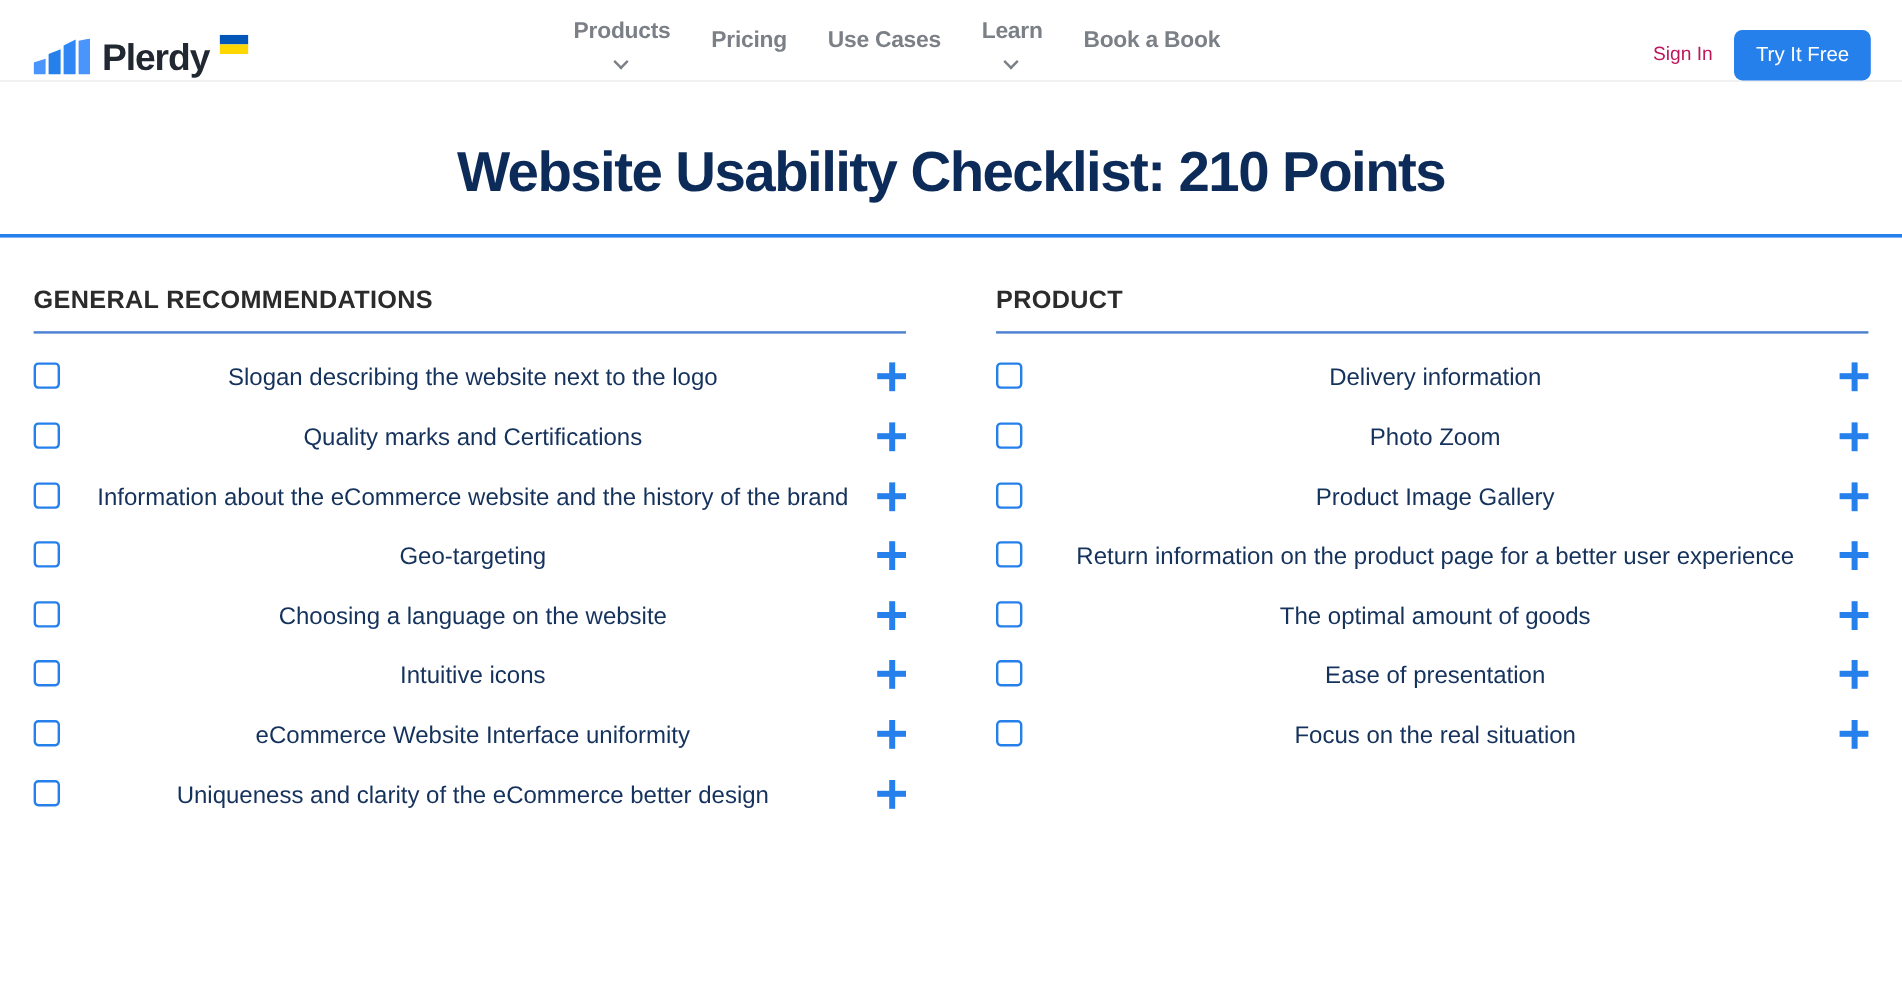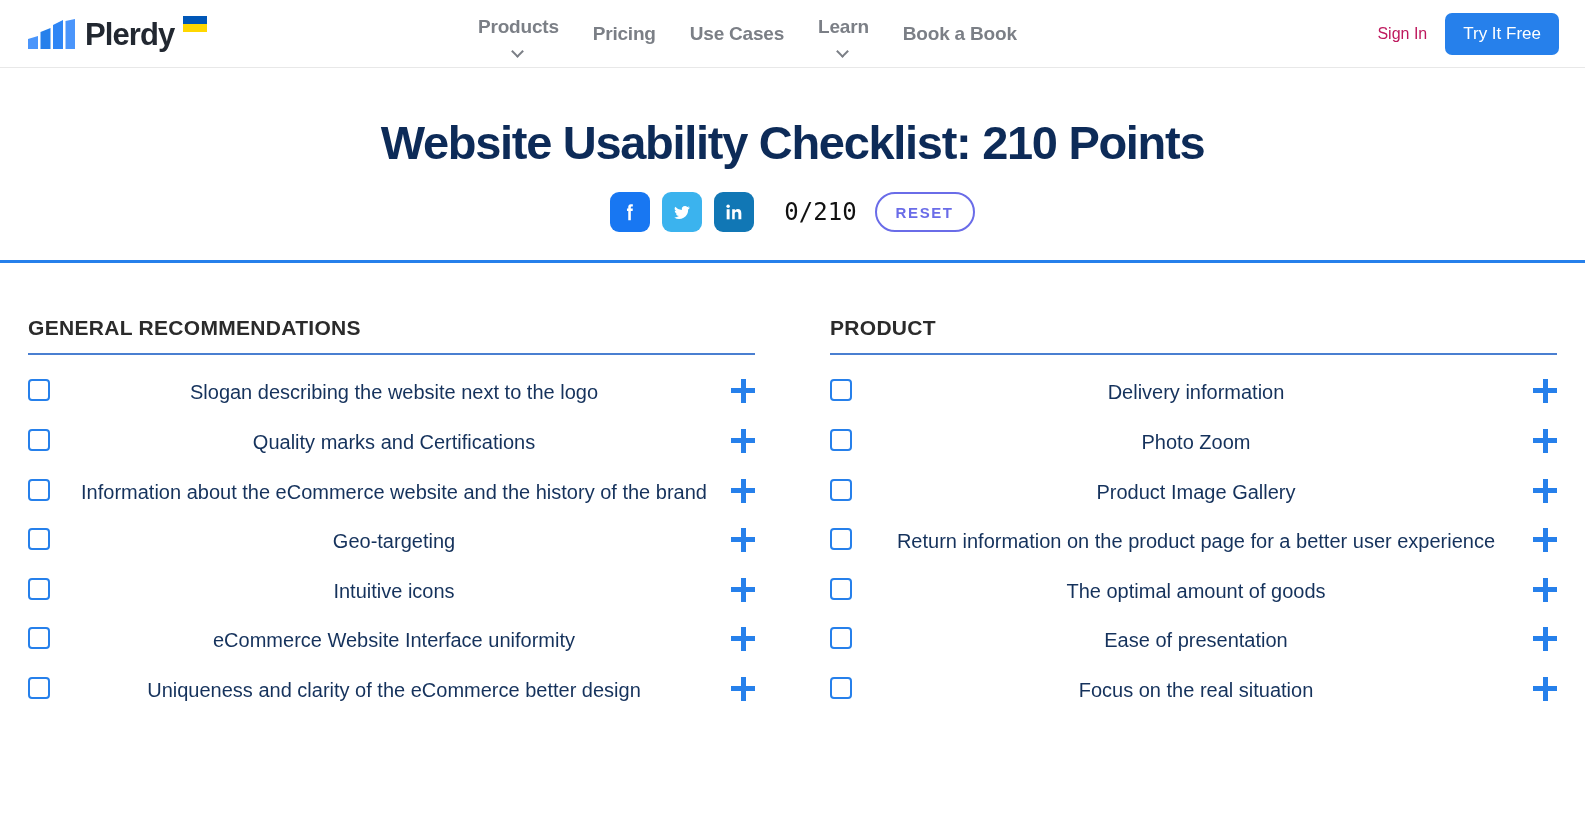--- a/index.html
+++ b/index.html
@@ -12,21 +12,21 @@
     font-family: "Liberation Sans", sans-serif;
   }
 
   
   .site-header {
     height: 68px;
     width: 100%;
     background: #ffffff;
     border-bottom: 1px solid #e8e8e8;
     display: flex;
-    align-items: center;
+    align-items: flex-end;
     padding: 0 26px 0 28px;
     position: relative;
   }
 
   .brand {
     display: flex;
     align-items: flex-start;
     gap: 9px;
     flex: 0 0 auto;
   }
@@ -176,21 +176,21 @@
   .blue-divider {
     margin-top: 28px;
     width: 100%;
     height: 3px;
     background: #2680eb;
   }
 
   
   .columns {
     display: flex;
-    padding: 16px 28px;
+    padding: 4px 28px;
     gap: 75px;
   }
   .column { flex: 1 1 0; min-width: 0; }
 
   .section-head {
     font-size: 21px;
     font-weight: bold;
     color: #2b2b2b;
     letter-spacing: 0.3px;
     padding-top: 37px;
@@ -291,43 +291,20 @@
 
   <div class="header-right">
     <a class="signin-link">Sign In</a>
     <button class="cta-button">Try It Free</button>
   </div>
 </header>
 
 <section class="title-block">
   <h1 class="page-title">Website Usability Checklist: 210 Points</h1>
 
-  <div class="meta-row">
-    <span class="share-icon share-fb">
-      <svg width="22" height="22" viewBox="0 0 24 24">
-        <path fill="#ffffff" d="M15.1 8.3h-2.2V6.9c0-.6.4-.8.7-.8h1.5V3.6l-2.1 0c-2.4 0-2.9 1.8-2.9 2.9v1.8H8.7v2.6h1.4V21h2.8v-10.1h2l.2-2.6z"></path>
-      </svg>
-    </span>
-    <span class="share-icon share-tw">
-      <svg width="22" height="22" viewBox="0 0 24 24">
-        <path fill="#ffffff" d="M20.5 7.1c-.6.3-1.3.5-2 .6.7-.4 1.3-1.1 1.5-1.9-.7.4-1.4.7-2.2.8a3.5 3.5 0 0 0-6 3.2 9.9 9.9 0 0 1-7.2-3.6 3.5 3.5 0 0 0 1.1 4.7c-.6 0-1.1-.2-1.6-.4 0 1.7 1.2 3.1 2.8 3.4-.5.1-1 .2-1.6.1a3.5 3.5 0 0 0 3.3 2.4A7 7 0 0 1 3.5 18a9.9 9.9 0 0 0 15.2-8.8c.7-.5 1.3-1.1 1.8-1.8z"></path>
-      </svg>
-    </span>
-    <span class="share-icon share-li">
-      <svg width="22" height="22" viewBox="0 0 24 24">
-        <rect x="4" y="9" width="3.2" height="11" fill="#ffffff"></rect>
-        <circle cx="5.6" cy="5.6" r="1.9" fill="#ffffff"></circle>
-        <path fill="#ffffff" d="M10 9h3v1.5c.5-.9 1.6-1.7 3.1-1.7 2.6 0 3.9 1.6 3.9 4.6V20h-3.2v-5.9c0-1.5-.6-2.4-1.9-2.4-1.1 0-1.7.7-2 1.5-.1.2-.1.6-.1.9V20H10V9z"></path>
-      </svg>
-    </span>
-
-    <span class="counter">0/210</span>
-
-    <button class="reset-button">RESET</button>
-  </div>
 
   <div class="blue-divider"></div>
 </section>
 
 <main class="columns">
 
   <section class="column">
     <h2 class="section-head">GENERAL RECOMMENDATIONS</h2>
 
     <div class="check-item">
@@ -345,20 +322,25 @@
       <span class="item-label">Information about the eCommerce website and the history of the brand</span>
       <span class="plus-icon"></span>
     </div>
     <div class="check-item">
       <span class="checkbox"></span>
       <span class="item-label">Geo-targeting</span>
       <span class="plus-icon"></span>
     </div>
     <div class="check-item">
       <span class="checkbox"></span>
+      <span class="item-label">Choosing a language on the website</span>
+      <span class="plus-icon"></span>
+    </div>
+    <div class="check-item">
+      <span class="checkbox"></span>
       <span class="item-label">Intuitive icons</span>
       <span class="plus-icon"></span>
     </div>
     <div class="check-item">
       <span class="checkbox"></span>
       <span class="item-label">eCommerce Website Interface uniformity</span>
       <span class="plus-icon"></span>
     </div>
     <div class="check-item">
       <span class="checkbox"></span>

